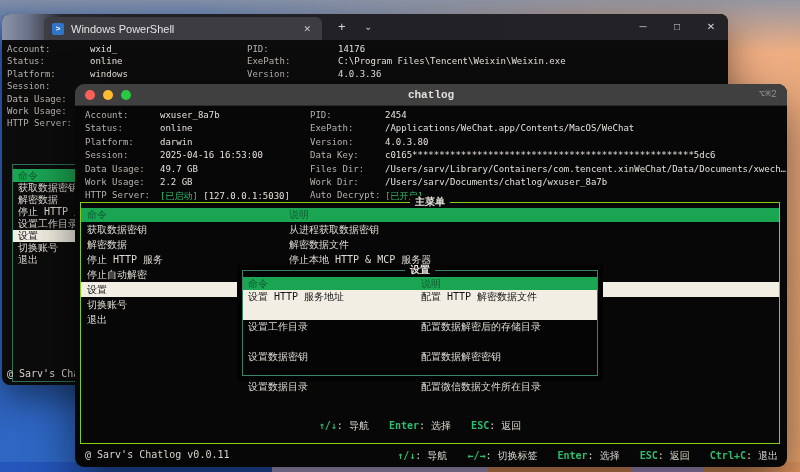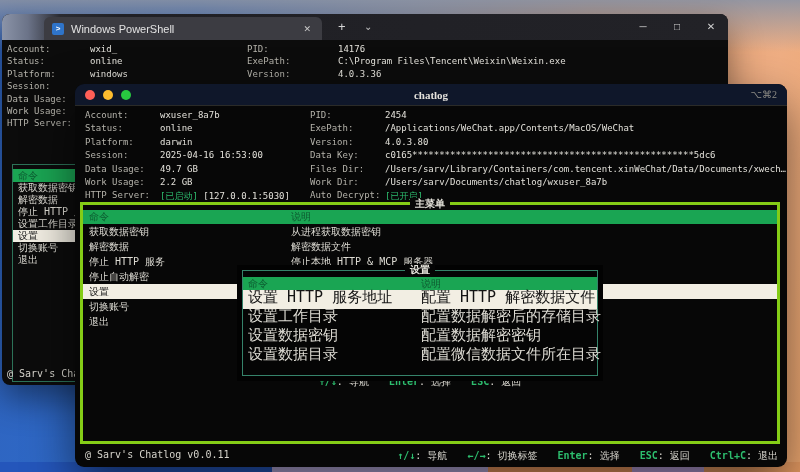--- a/index.html
+++ b/index.html
@@ -55,56 +55,56 @@
   .ps-mrow.selected { background:#f2eee3; color:#141414; }
   .ps-status { position:absolute; left:5px; bottom:6px; font-size:10px; color:#d6d4cc; white-space:nowrap; }
 
   
   .cl-window {
     position:absolute; left:75px; top:84px; width:712px; height:383px;
     background:#070707; border-radius:9px; overflow:hidden; z-index:2;
     box-shadow: 0 20px 48px rgba(0,0,0,0.55);
   }
   .cl-titlebar {
-    position:relative; height:22px; background:#0f172a;
-    border-bottom:1px solid #2b2b28; font-family:Liberation Serif, serif;
+    position:relative; height:22px; background:#404040;
+    border-bottom:1px solid #2b2b28; font-family:Liberation Mono, monospace;
   }
   .traffic { position:absolute; left:10px; top:6px; display:flex; gap:8px; }
   .traffic span { width:10px; height:10px; border-radius:50%; display:block; }
   .light-red { background:#ff5f57; } .light-yellow { background:#febc2e; } .light-green { background:#28c840; }
   .cl-title { position:absolute; left:0; right:0; top:0; text-align:center; line-height:22px;
     color:#e2e0db; font-size:11px; font-weight:bold; }
   .cl-shortcut { position:absolute; right:10px; top:0; line-height:22px; color:#8f8d86; font-size:10px; }
   .cl-info { position:absolute; left:0; top:26px; right:0; font-size:9px; color:#e3e1da; }
   .cl-row { position:relative; height:13.4px; white-space:nowrap; }
   .cl-row .c1 { position:absolute; left:10px;  color:#b5b3ab; }
   .cl-row .c2 { position:absolute; left:85px; }
   .cl-row .c3 { position:absolute; left:235px; color:#b5b3ab; }
   .cl-row .c4 { position:absolute; left:310px; }
   .green-text { color:#2dbd6e; }
-  .cl-menubox { position:absolute; left:5px; top:118px; width:700px; height:242px; border:3px solid #84cc16; }
+  .cl-menubox { position:absolute; left:5px; top:118px; width:700px; height:242px; border:1px solid #84cc16; }
   .box-title { position:absolute; top:-7px; left:50%; transform:translateX(-50%);
     background:#070707; padding:0 5px; color:#e4e2da; font-size:10px; font-weight:bold; line-height:12px; white-space:nowrap; }
   .cl-mheader { position:relative; height:14px; background:#1aa553; color:#0d5a30;
     font-size:10px; line-height:14px; margin-top:5px; }
   .cl-mheader .mcmd, .cl-mrow .mcmd { position:absolute; left:6px; white-space:nowrap; }
   .cl-mheader .mdesc, .cl-mrow .mdesc { position:absolute; left:208px; white-space:nowrap; }
   .cl-mrow { position:relative; height:15px; font-size:10px; line-height:15px; color:#dedcd4; }
   .cl-mrow.selected { background:#f2eee3; color:#141414; }
 
   .cl-dialog {
     position:absolute; left:167px; top:186px; width:356px; height:106px;
     background:#050505; border:1px solid #35836a; outline:5px solid #020202; z-index:5;
   }
   .cl-dialog .box-title { background:#050505; }
   .dlg-header { position:relative; height:13px; background:#1aa553; color:#0d5a30;
     font-size:10px; line-height:13px; margin-top:6px; }
   .dlg-header .mcmd, .dlg-row .mcmd { position:absolute; left:5px; white-space:nowrap; }
   .dlg-header .mdesc, .dlg-row .mdesc { position:absolute; left:178px; white-space:nowrap; }
-  .dlg-row { position:relative; height:19px; font-size:15px; line-height:14px; color:#dedcd4; }
+  .dlg-row { position:relative; height:30px; font-size:10px; line-height:14px; color:#dedcd4; }
   .dlg-row.selected { background:#f2eee3; color:#141414; }
   .dlg-footer { margin-top:9px; text-align:center; font-size:10px; color:#d9d7cf; white-space:nowrap; }
   .hint { display:inline-block; margin:0 7px; white-space:nowrap; }
   .hint .key { color:#2dbd6e; font-weight:bold; }
   .hint .lbl::before { content:": "; }
   .hint .lbl { color:#d9d7cf; }
 
   .cl-statusbar { position:absolute; left:0; right:0; bottom:5px; height:13px; font-size:10px; }
   .cl-status-left { position:absolute; left:10px; color:#d6d4cc; white-space:nowrap; }
   .cl-status-hints { position:absolute; right:2px; white-space:nowrap; }

